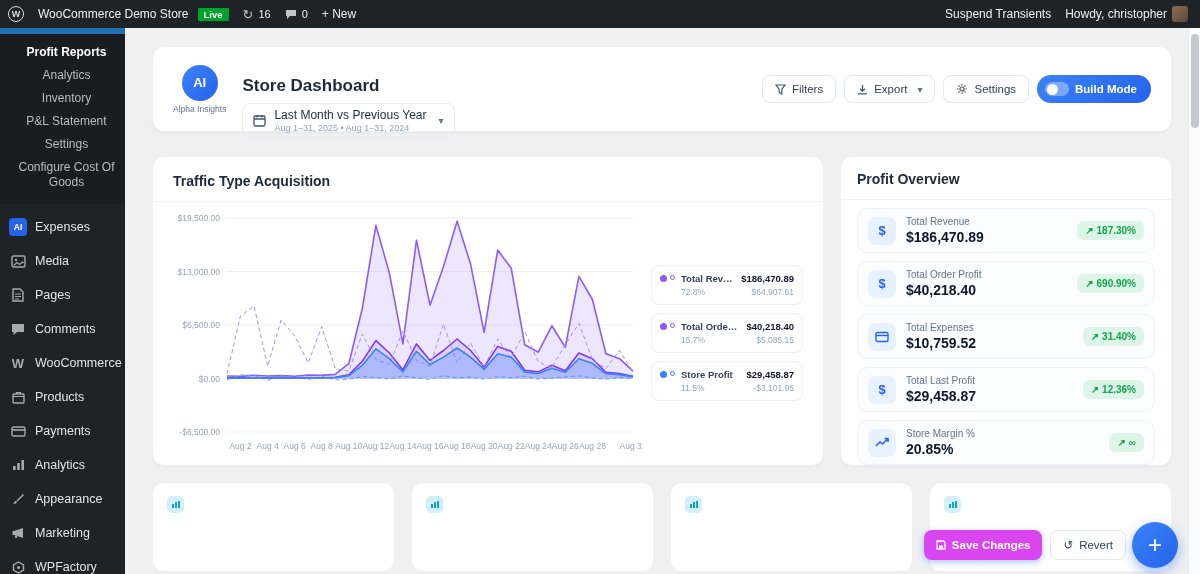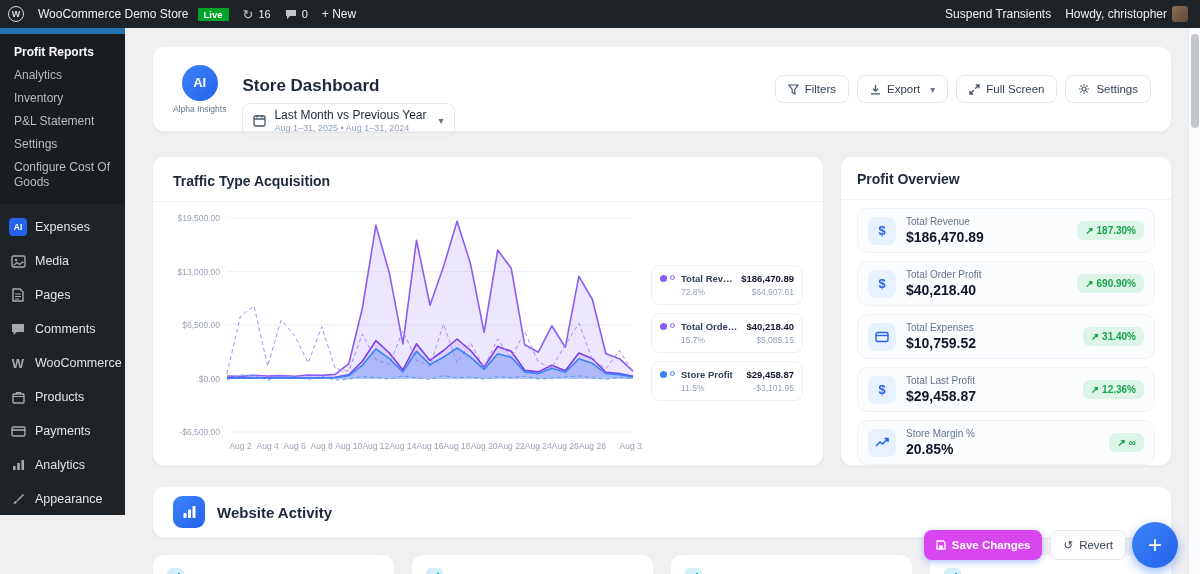--- a/index.html
+++ b/index.html
@@ -16,22 +16,22 @@
   .ab-count { font-size:11px; }
   .live-badge { background:#00a32a; color:#fff; font-size:9.5px; font-weight:bold;
     border-radius:1px; padding:1px 6px; margin-left:4px; }
   .wp-logo { width:16px; height:16px; border:1.6px solid #d7dade; border-radius:50%;
     display:flex; align-items:center; justify-content:center; font-size:9px; font-weight:bold; color:#d7dade; }
   .avatar { width:16px; height:16px; border-radius:3px;
     background:linear-gradient(135deg,#8d6e53,#5c473a); }
   .ab-glyph { font-size:13px; line-height:1; color:#c3c4c7; }
 
   
-  .sidebar { position:absolute; top:28px; left:0; width:125px; height:487px;
-    background:#1d2327; color:#dcdcde; overflow:hidden; }
+  .sidebar { position:absolute; top:28px; left:0; width:125px; height:546px;
+    background:#1d2327; color:#dcdcde; overflow:hidden;text-align:center; }
   .sidebar-top-strip { height:6px; background:#2271b1; }
   .submenu { background:#191c20; padding:7px 0 10px 0; }
   .submenu-item { padding:4px 6px 4px 14px; font-size:12px; color:#b8bcc0;
     line-height:1.25; cursor:pointer; }
   .submenu-item.active { color:#ffffff; font-weight:bold; }
   .menu { padding-top:6px; }
   .menu-item { display:flex; align-items:center; gap:8px; padding:8px 6px 8px 9px;
     font-size:12.5px; color:#e2e4e7; cursor:pointer; min-height:33px; }
   .menu-icon { width:18px; height:18px; display:flex; align-items:center;
     justify-content:center; flex:0 0 18px; color:#a7aaad; }
@@ -318,31 +318,29 @@
           <span>Filters</span>
         </button>
         <button class="btn">
           <svg width="11" height="11" viewBox="0 0 11 11">
               <path d="M5.5 1v6M3 4.8l2.5 2.4L8 4.8M1 9.8h9" fill="none" stroke="#475569" stroke-width="1.3"></path>
             </svg>
           <span>Export</span>
           <span class="chev">▾</span>
         </button>
         <button class="btn">
-          <svg width="11" height="11" viewBox="0 0 11 11">
-              <path d="M6.8 1H10v3.2M4.2 10H1V6.8M10 1L6.2 4.8M1 10l3.8-3.8" fill="none" stroke="#475569" stroke-width="1.3"></path>
-            </svg>
-          <span>Full Screen</span>
-        </button>
-        <button class="btn">
           <svg width="12" height="12" viewBox="0 0 12 12">
               <circle cx="6" cy="6" r="2" fill="none" stroke="#475569" stroke-width="1.2"></circle>
               <path d="M6 1v1.6M6 9.4V11M1 6h1.6M9.4 6H11M2.5 2.5l1.1 1.1M8.4 8.4l1.1 1.1M9.5 2.5L8.4 3.6M3.6 8.4L2.5 9.5" stroke="#475569" stroke-width="1.2"></path>
             </svg>
           <span>Settings</span>
+        </button>
+        <button class="btn btn-build">
+          <span class="toggle"></span>
+          <span>Build Mode</span>
         </button>
       </div>
     </div>
 
     <div class="cards-row">
 
       <div class="card traffic-card">
         <div class="card-title">Traffic Type Acquisition</div>
         <div class="divider"></div>
         <div class="chart-wrap">
@@ -496,30 +494,20 @@
             <div class="p-value">20.85%</div>
           </div>
           <div class="p-badge">
             <span>↗</span>
             <span>∞</span>
           </div>
         </div>
       </div>
     </div>
 
-    <div class="card wa-card">
-      <div class="wa-icon">
-        <svg width="15" height="14" viewBox="0 0 15 14">
-            <rect x="1.5" y="8" width="3" height="5" rx="0.8" fill="#fff"></rect>
-            <rect x="6" y="4.5" width="3" height="8.5" rx="0.8" fill="#fff"></rect>
-            <rect x="10.5" y="1" width="3" height="12" rx="0.8" fill="#fff"></rect>
-          </svg>
-      </div>
-      <div class="wa-title">Website Activity</div>
-    </div>
 
     <div class="bottom-row">
       <div class="mini-card">
         <div class="mini-icon">
           <svg width="10" height="9" viewBox="0 0 10 9">
               <rect x="1" y="4" width="2" height="4" fill="#0ea5b5"></rect>
               <rect x="4" y="2" width="2" height="6" fill="#0ea5b5"></rect>
               <rect x="7" y="1" width="2" height="7" fill="#0ea5b5"></rect>
             </svg>
         </div>

